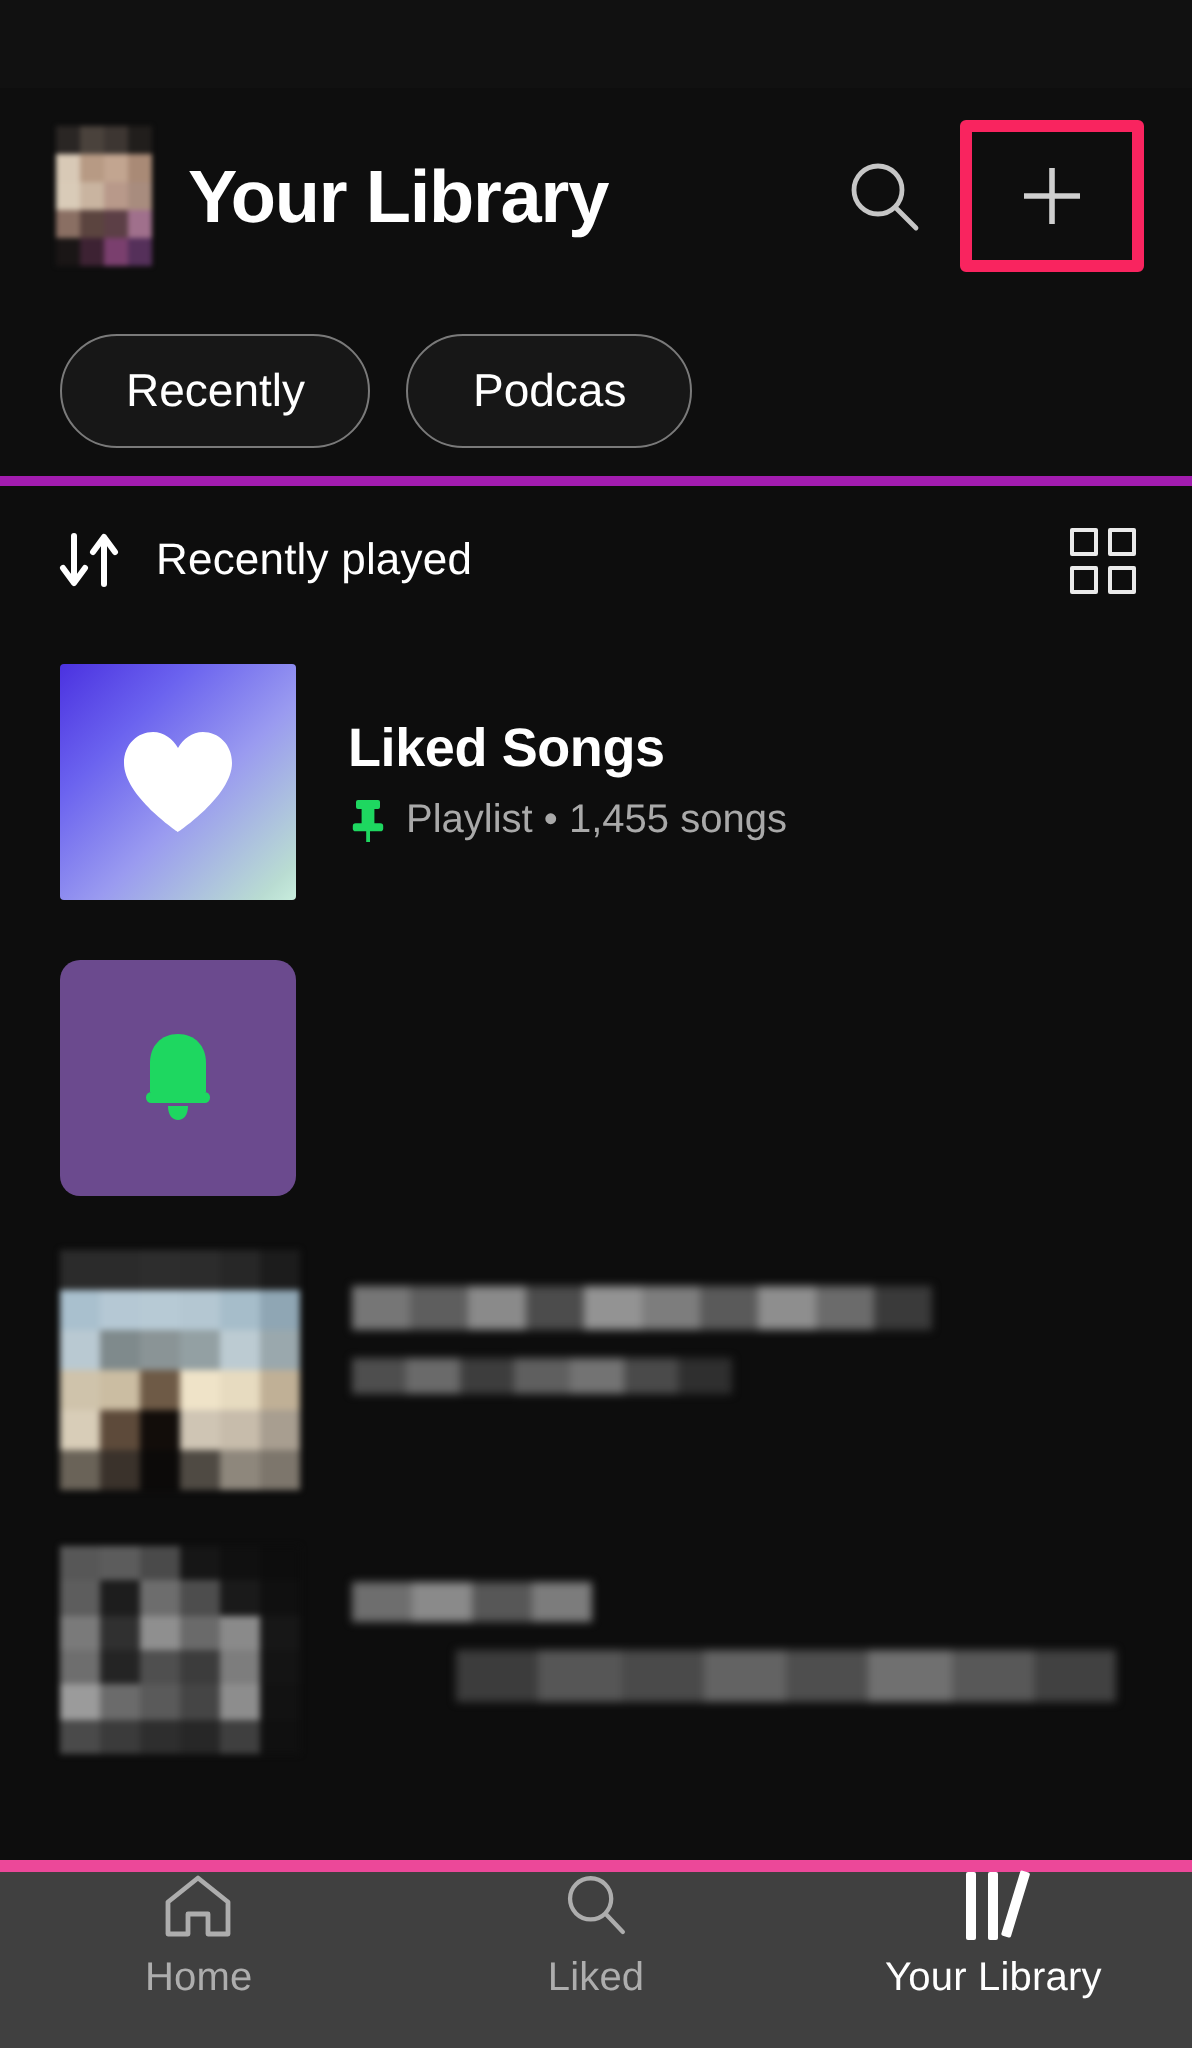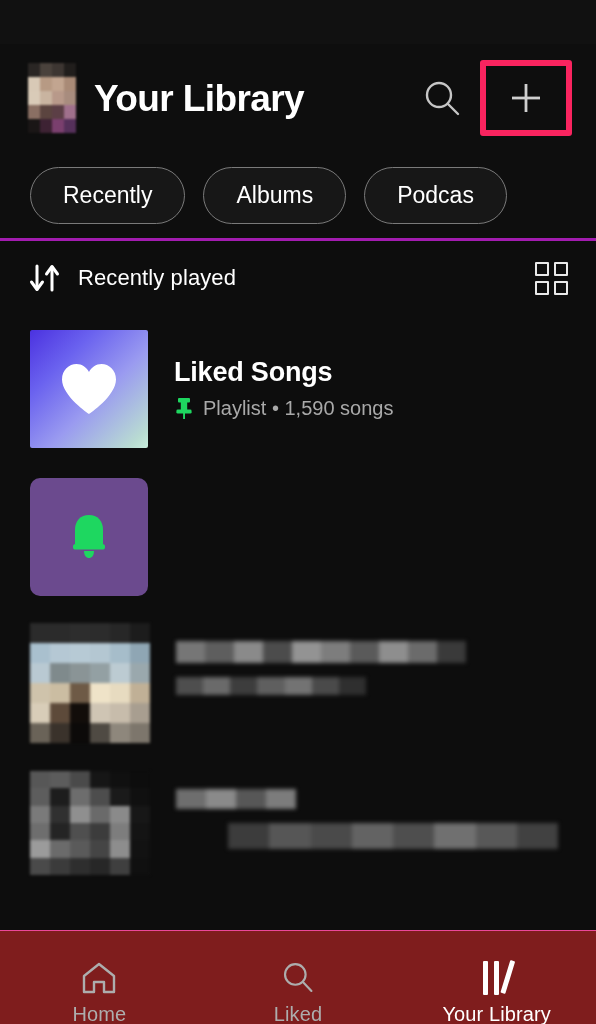--- a/index.html
+++ b/index.html
@@ -120,21 +120,21 @@
     display: flex;
     align-items: center;
     justify-content: center;
     line-height: 1;
   }
 
   
   .content {
     flex: 1 1 auto;
     background: #0d0d0d;
-    border-top: 3px solid #a21caf;
+    border-top: 5px solid #a21caf;
     overflow: hidden;
     position: relative;
   }
 
   .sort-row {
     height: 74px;
     display: flex;
     align-items: center;
     padding: 0 28px;
     justify-content: space-between;
@@ -211,23 +211,23 @@
     grid-auto-columns: 1fr;
     filter: blur(2.2px);
   }
   .px-line i { display: block; }
 
   
   .bottom-nav {
     flex: 0 0 94px;
     height: 94px;
     display: flex;
-    align-items: flex-end;
-    background: #7f1d1d;
-    border-top: 1px solid #ec4899;
+    align-items: flex-start;
+    background: #404040;
+    border-top: 6px solid #ec4899;
   }
   .nav-item {
     flex: 1 1 0;
     display: flex;
     flex-direction: column;
     align-items: center;
     justify-content: center;
     gap: 9px;
   }
   .nav-label { font-size: 20px; color: #adadad; letter-spacing: 0.1px; line-height: 1; }
@@ -286,21 +286,20 @@
           <line x1="8" y1="22" x2="36" y2="22" stroke="#cfcfcf" stroke-width="2.8" stroke-linecap="butt"></line>
         </svg>
         <div class="highlight-box"></div>
       </div>
 
     </div>
   </div>
 
   <div class="chips">
     <div class="chip">Recently</div>
-    <div class="chip">Albums</div>
     <div class="chip">Podcas</div>
   </div>
 
   <div class="content">
 
     <div class="sort-row">
       <div class="sort-left">
         <svg width="34" height="30" viewBox="0 0 34 30">
           <line x1="9" y1="3" x2="9" y2="26" stroke="#ffffff" stroke-width="3" stroke-linecap="round"></line>
           <polyline points="3.5,19 9,26.5 14.5,19" fill="none" stroke="#ffffff" stroke-width="3" stroke-linecap="round" stroke-linejoin="round"></polyline>
@@ -325,21 +324,21 @@
       </div>
       <div class="row-text">
         <div class="row-title">Liked Songs</div>
         <div class="row-sub">
           <svg width="20" height="24" viewBox="0 0 20 24">
             <rect x="4" y="2" width="12" height="4.5" rx="1" fill="#1ed760"></rect>
             <rect x="6.8" y="6" width="6.4" height="8.5" fill="#1ed760"></rect>
             <rect x="2.4" y="13.6" width="15.2" height="4" rx="1.4" fill="#1ed760"></rect>
             <rect x="9.1" y="17" width="1.9" height="6" fill="#1ed760"></rect>
           </svg>
-          <span>Playlist • 1,590 songs</span>
+          <span>Playlist • 1,455 songs</span>
         </div>
       </div>
     </div>
 
     <div class="row">
       <div class="cover cover-new">
         <svg width="58" height="58" viewBox="0 0 58 58">
           <path d="M29 7 C20.5 7 15 13 15 21.5 V36 H43 V21.5 C43 13 37.5 7 29 7 Z" fill="#1ed760"></path>
           <rect x="13" y="36" width="32" height="5.5" rx="2.6" fill="#1ed760"></rect>
           <path d="M24 43 C24 47.5 26.2 50 29 50 C31.8 50 34 47.5 34 43 Z" fill="#1ed760"></path>

